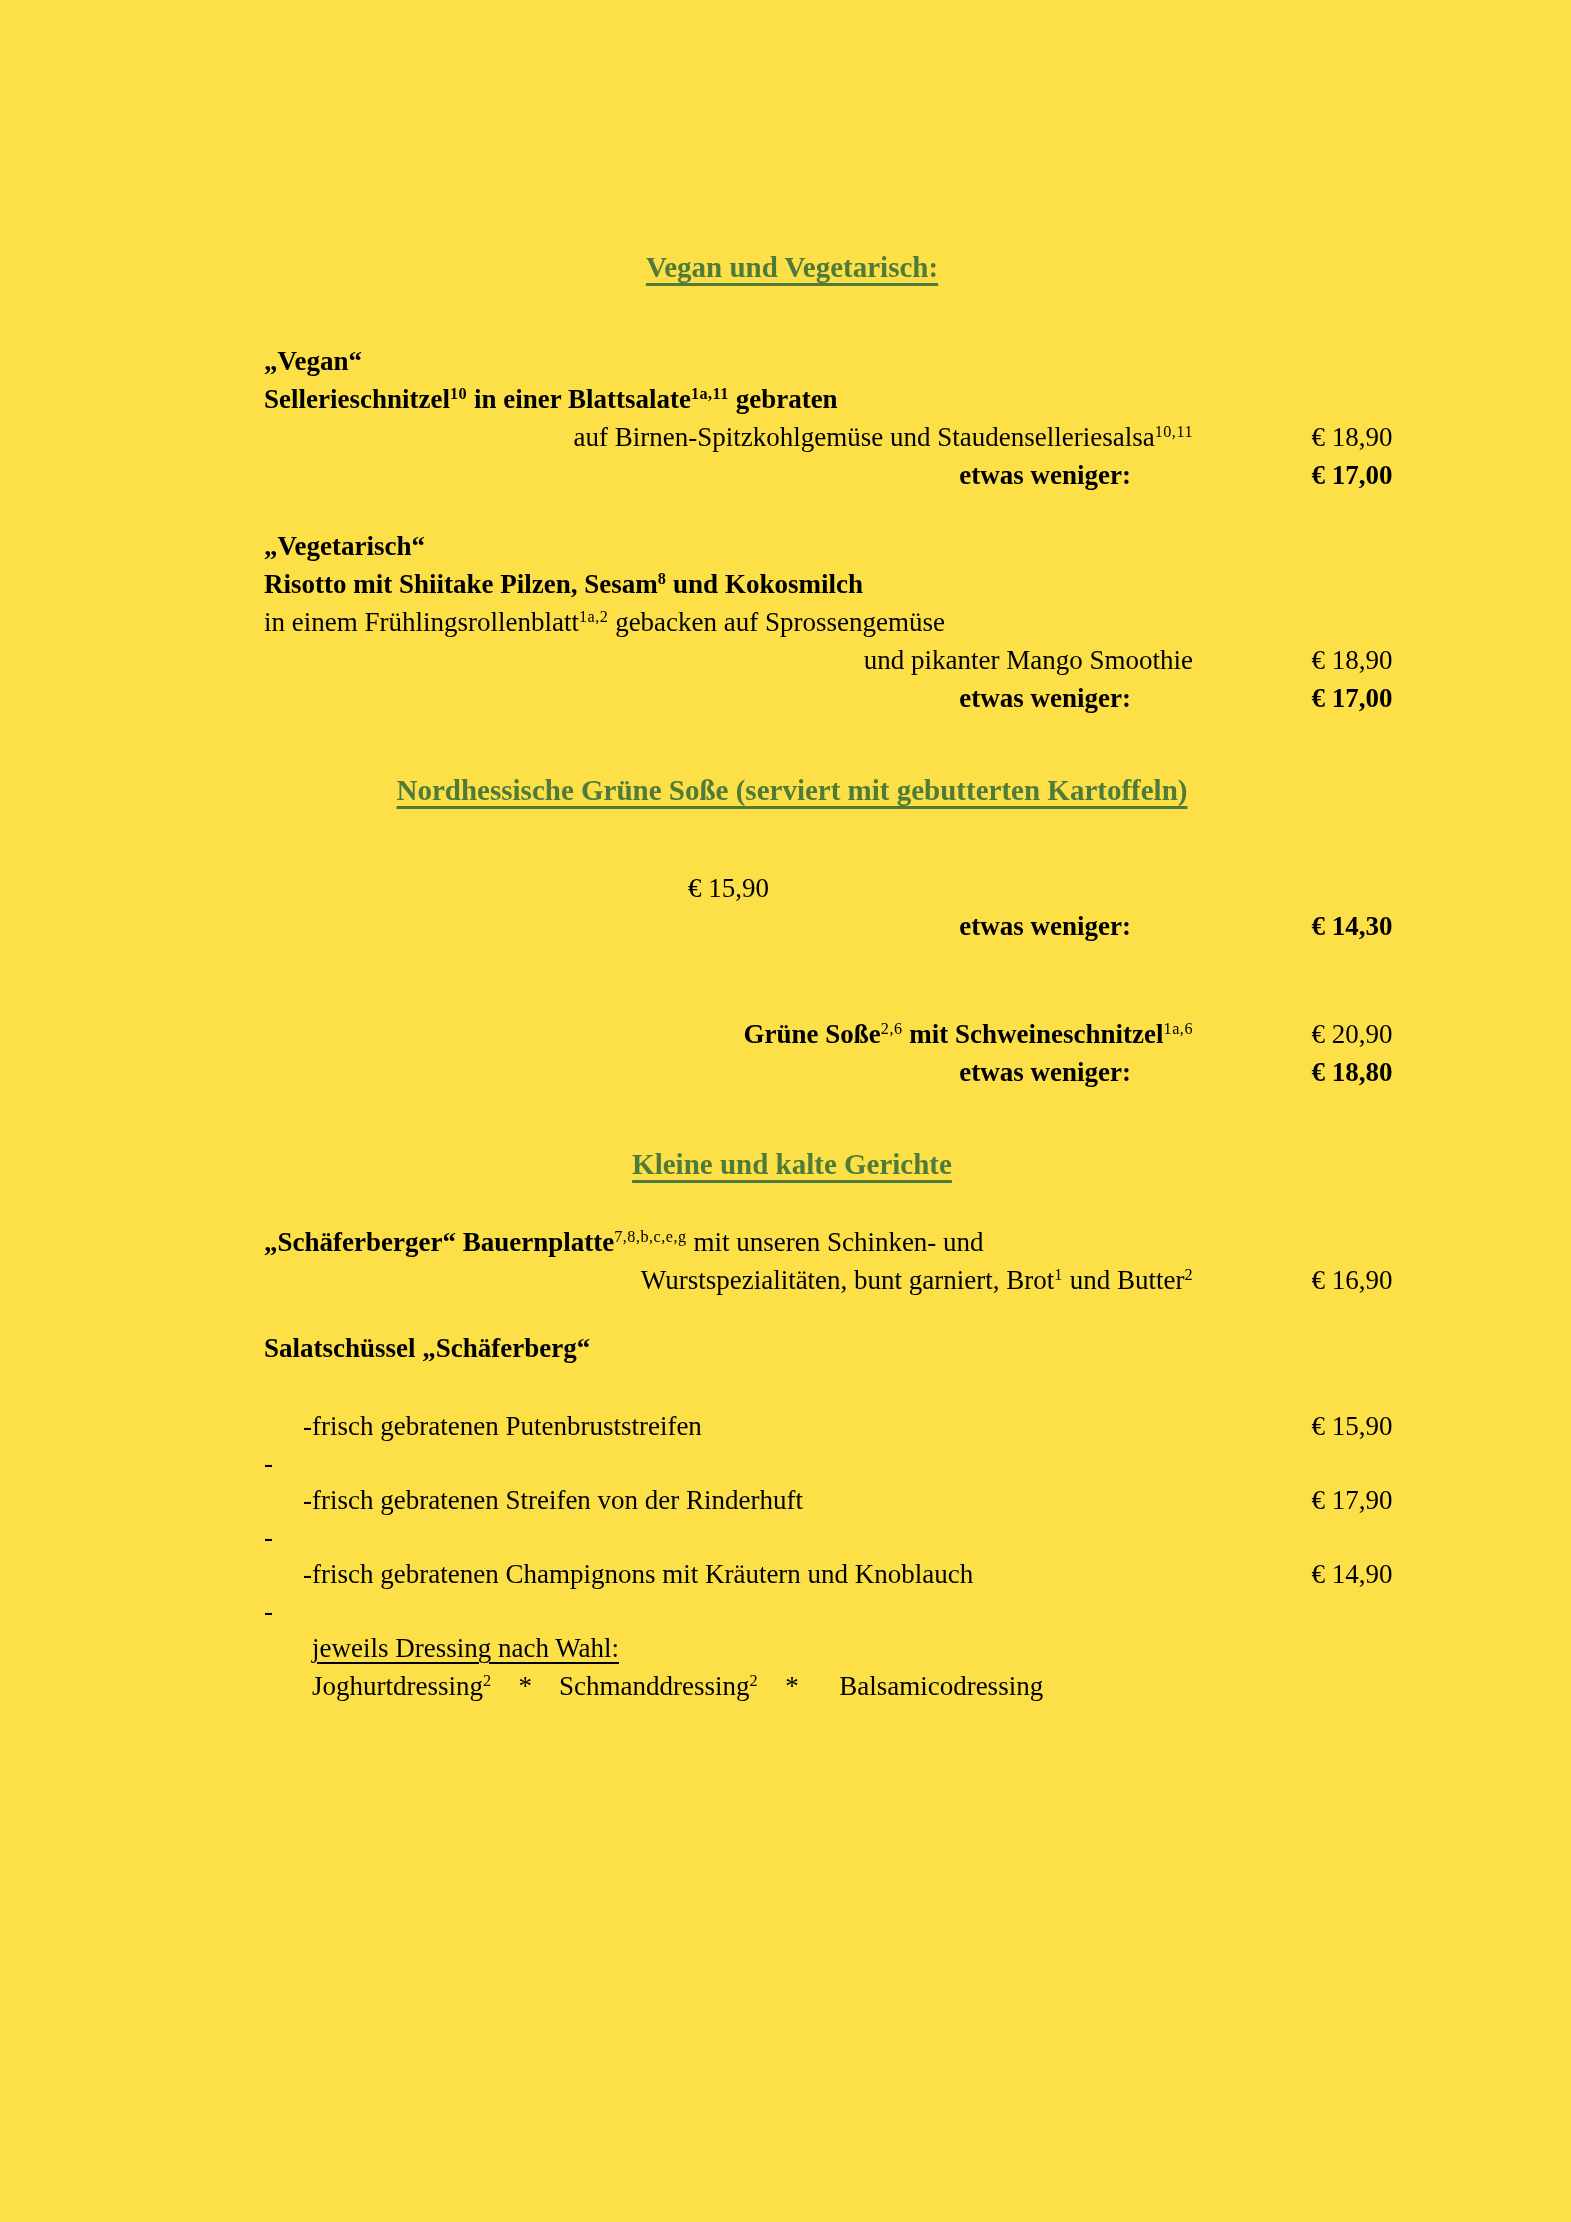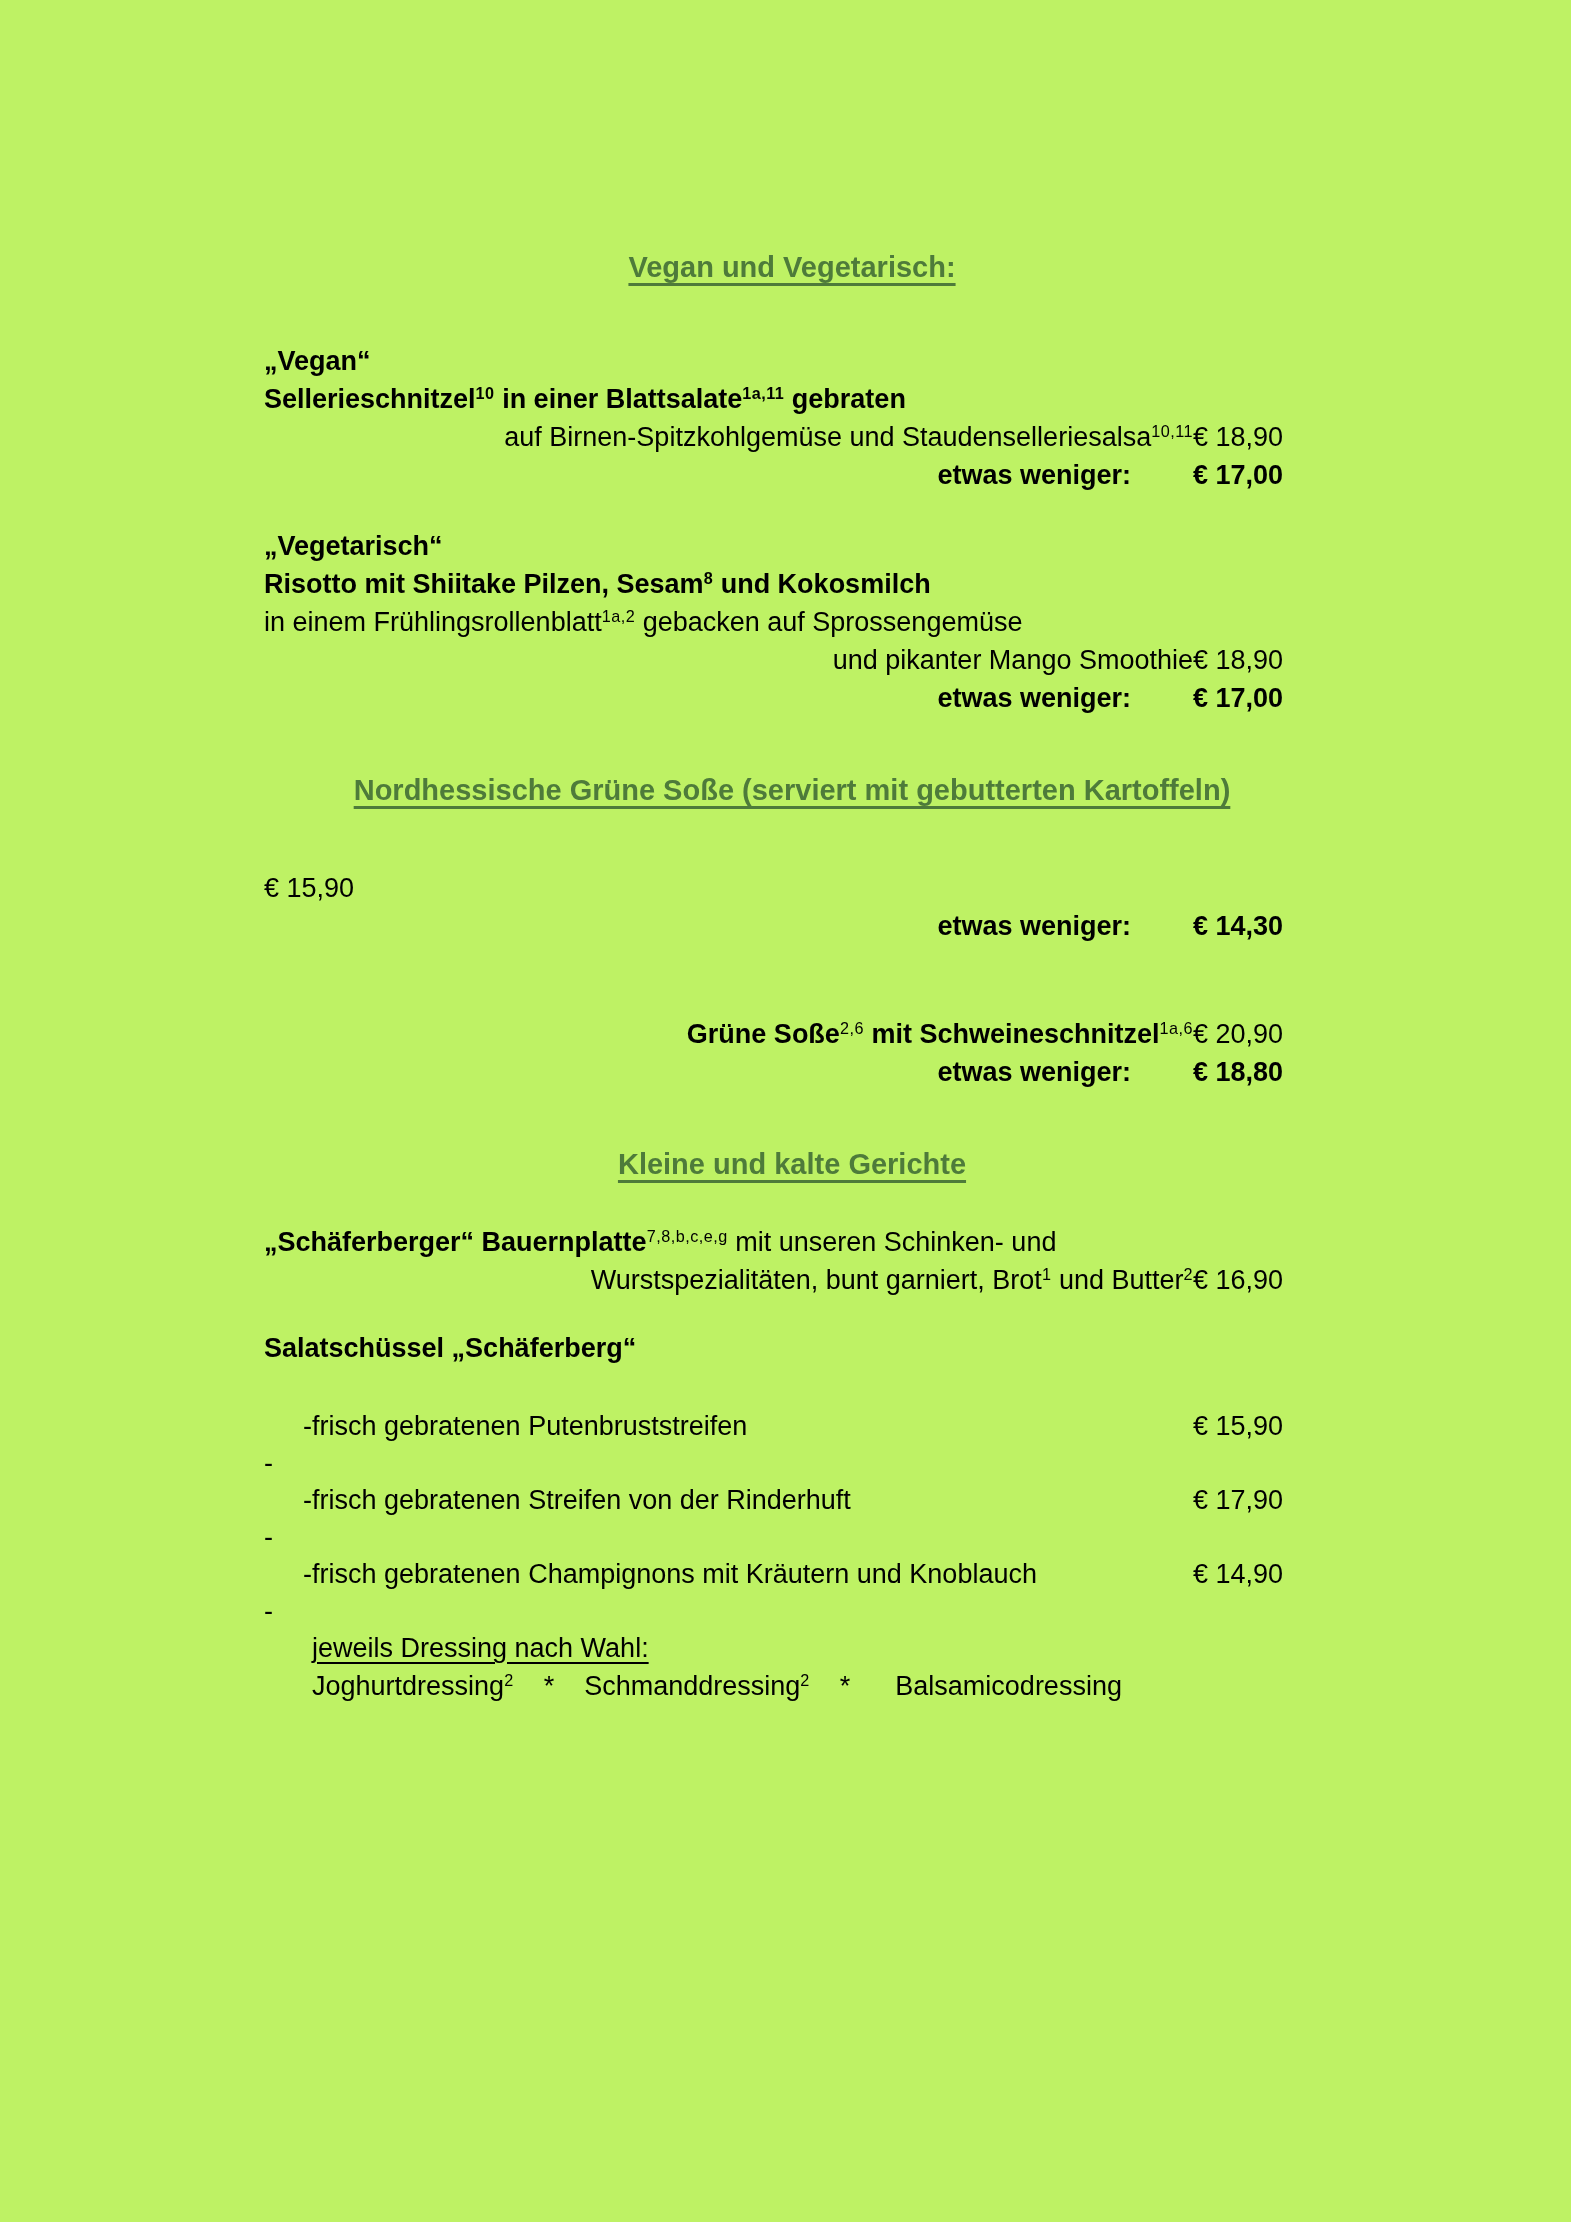--- a/index.html
+++ b/index.html
@@ -1,20 +1,20 @@
 <!DOCTYPE html>
 <html><head>
 <meta charset="utf-8">
 <style>
   html,body { margin:0; padding:0; background:#ffffff; }
   .page {
     position:relative;
     width:1571px; height:2222px;
-    background:#bef264;
-    font-family:Liberation Sans, sans-serif;
+    background:#fde047;
+    font-family:Liberation Serif, serif;
     font-size:27px; color:#000;
     overflow:hidden;
   }
   .content { padding:248px 60px 0 264px; }
   .line { line-height:38px; white-space:nowrap; }
   .bold { font-weight:bold; }
   .heading {
     width:1056px;
     text-align:center;
     font-weight:bold;
@@ -22,21 +22,21 @@
     line-height:38px;
     color:#4e7b3a;
     text-decoration:underline;
     text-decoration-color:#4e7b3a;
     text-decoration-thickness:3px;
     text-underline-offset:6px;
     white-space:nowrap;
   }
   .row { display:grid; grid-template-columns:929px auto; }
   .cell-text { line-height:38px; white-space:nowrap;text-align:right; }
-  .price { line-height:38px; white-space:nowrap; }
+  .price { line-height:38px; white-space:nowrap;text-align:center; }
   .less-label { text-align:right; padding-right:62px; font-weight:bold; }
   sup {
     font-size:60%;
     vertical-align:baseline;
     position:relative; top:-0.55em;
     line-height:0;
     font-weight:normal;
     letter-spacing:0.5px;
   }
   sup.b, span.b { font-weight:bold; }

